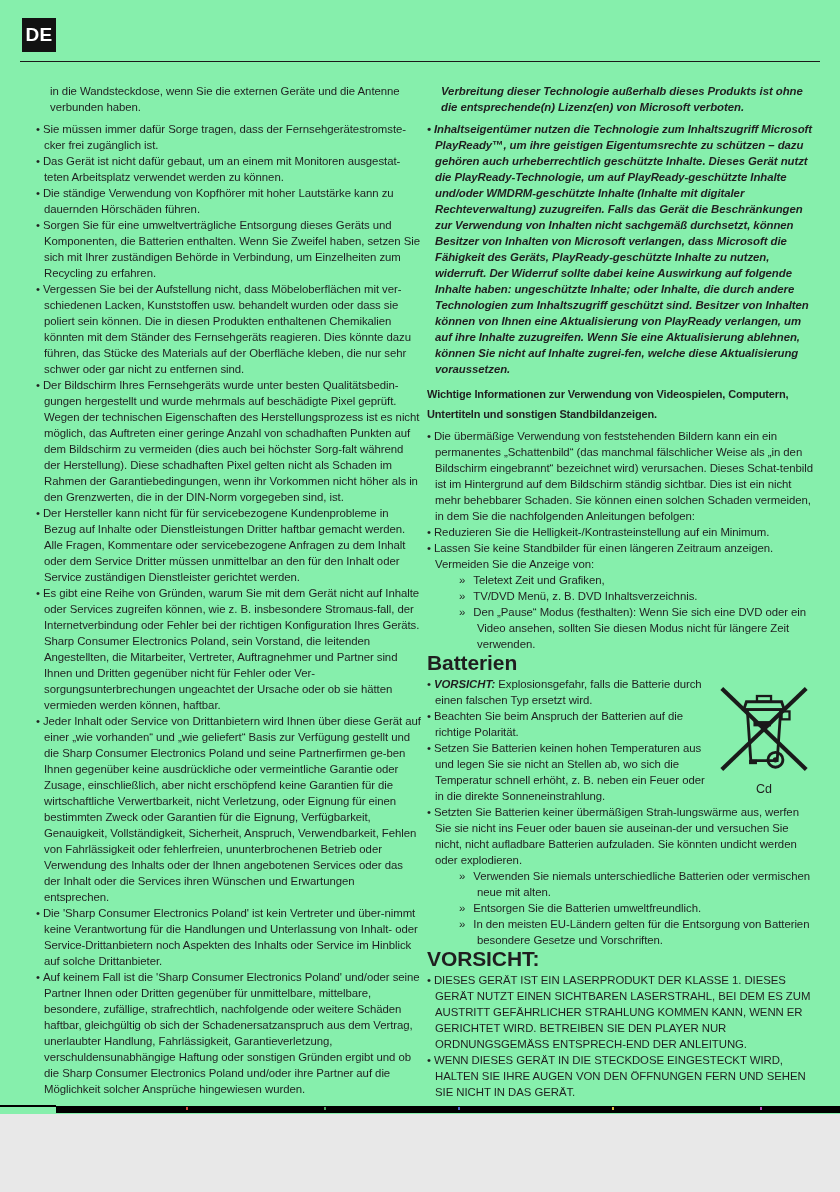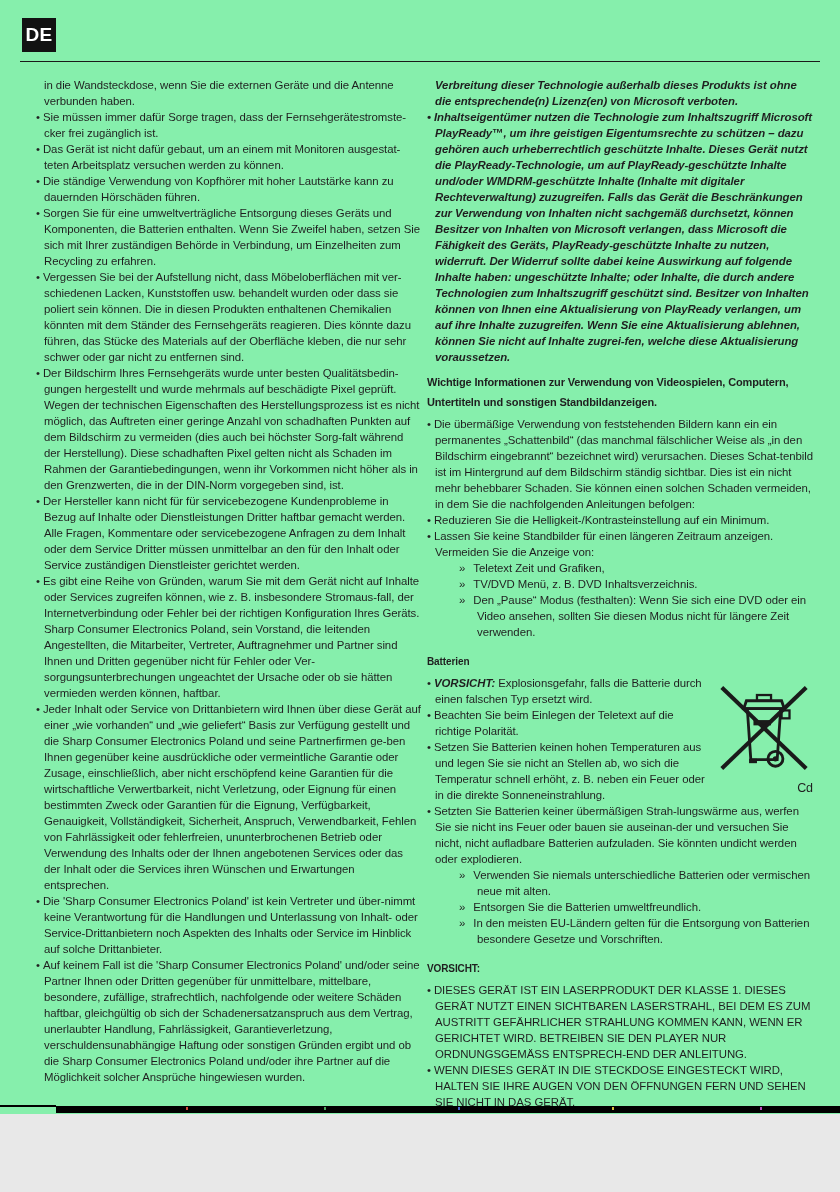--- a/index.html
+++ b/index.html
@@ -26,38 +26,38 @@
     width: 800px; height: 0;
     border-top: 1.7px solid #1a1a1a;
   }
   .content {
     position: absolute; left: 44px; top: 77px; width: 769px;
     display: flex; gap: 13px;
     font-size: 11.4px; line-height: 16px; letter-spacing: -0.06px;
     text-align: left;
   }
   .col { width: 378px; }
-  p.cont { margin: 0; }
+  p.cont { margin: 6px; }
   .bold { font-weight: 700; font-style: italic; }
   ul.blist { list-style: none; margin: 0; padding: 0; }
   li.bi { text-indent: -8px; }
   li.si { margin-left: 42px; text-indent: -18px; }
   li.bi > .mk { padding-right: 3px; }
   li.si > .mk { padding-right: 8px; }
   .h1s {
     font-weight: 700; font-size: 11px; line-height: 19.5px;
     margin: 8px 0 4px -8px; letter-spacing: -0.15px;
   }
   .h2s {
-    font-weight: 700; font-size: 10px; line-height: 19px;
-    margin: 12px 0 4px -8px; letter-spacing: -0.1px;
+    font-weight: 700; font-size: 21px; line-height: 19px;
+    margin: 1px 0 4px -8px; letter-spacing: -0.1px;
   }
   .weee { float: right; width: 98px; margin: 2px 0 2px 6px; text-align: center; }
   .weee svg { display: block; margin: 0 auto; }
-  .cd { font-size: 12.5px; margin-top: 1px; text-indent: 0; text-align: right; }
+  .cd { font-size: 12.5px; margin-top: 1px; text-indent: 0; }
   .edge-thin { position: absolute; left: 0; bottom: 7px; width: 56px; height: 2px; background: #000; }
   .edge-thick { position: absolute; left: 56px; bottom: 1px; width: 784px; height: 7px; background: #000; }
   .sp { position: absolute; bottom: 3px; width: 2px; height: 3px; }
   .sp1 { left: 130px; background: #d44a3a; }
   .sp2 { left: 268px; background: #4aa85c; }
   .sp3 { left: 402px; background: #4a62c8; }
   .sp4 { left: 556px; background: #d8c23a; }
   .sp5 { left: 704px; background: #b84ac0; }
 </style>
 </head>
@@ -67,21 +67,21 @@
 
   <div class="badge">DE</div>
   <div class="rule"></div>
 
   <div class="content">
 
     <div class="col">
       <p class="cont">in die Wandsteckdose, wenn Sie die externen Geräte und die Antenne verbunden haben.</p>
       <ul class="blist">
         <li class="bi"><span class="mk">•</span><span>Sie müssen immer dafür Sorge tragen, dass der Fernsehgerätestromste-cker frei zugänglich ist.</span></li>
-        <li class="bi"><span class="mk">•</span><span>Das Gerät ist nicht dafür gebaut, um an einem mit Monitoren ausgestat-teten Arbeitsplatz versuchen werden zu können.</span></li>
+        <li class="bi"><span class="mk">•</span><span>Das Gerät ist nicht dafür gebaut, um an einem mit Monitoren ausgestat-teten Arbeitsplatz verwendet werden zu können.</span></li>
         <li class="bi"><span class="mk">•</span><span>Die ständige Verwendung von Kopfhörer mit hoher Lautstärke kann zu dauernden Hörschäden führen.</span></li>
         <li class="bi"><span class="mk">•</span><span>Sorgen Sie für eine umweltverträgliche Entsorgung dieses Geräts und Komponenten, die Batterien enthalten. Wenn Sie Zweifel haben, setzen Sie sich mit Ihrer zuständigen Behörde in Verbindung, um Einzelheiten zum Recycling zu erfahren.</span></li>
         <li class="bi"><span class="mk">•</span><span>Vergessen Sie bei der Aufstellung nicht, dass Möbeloberflächen mit ver-schiedenen Lacken, Kunststoffen usw. behandelt wurden oder dass sie poliert sein können. Die in diesen Produkten enthaltenen Chemikalien könnten mit dem Ständer des Fernsehgeräts reagieren. Dies könnte dazu führen, das Stücke des Materials auf der Oberfläche kleben, die nur sehr schwer oder gar nicht zu entfernen sind.</span></li>
         <li class="bi"><span class="mk">•</span><span>Der Bildschirm Ihres Fernsehgeräts wurde unter besten Qualitätsbedin-gungen hergestellt und wurde mehrmals auf beschädigte Pixel geprüft. Wegen der technischen Eigenschaften des Herstellungsprozess ist es nicht möglich, das Auftreten einer geringe Anzahl von schadhaften Punkten auf dem Bildschirm zu vermeiden (dies auch bei höchster Sorg-falt während der Herstellung). Diese schadhaften Pixel gelten nicht als Schaden im Rahmen der Garantiebedingungen, wenn ihr Vorkommen nicht höher als in den Grenzwerten, die in der DIN-Norm vorgegeben sind, ist.</span></li>
         <li class="bi"><span class="mk">•</span><span>Der Hersteller kann nicht für für servicebezogene Kundenprobleme in Bezug auf Inhalte oder Dienstleistungen Dritter haftbar gemacht werden. Alle Fragen, Kommentare oder servicebezogene Anfragen zu dem Inhalt oder dem Service Dritter müssen unmittelbar an den für den Inhalt oder Service zuständigen Dienstleister gerichtet werden.</span></li>
         <li class="bi"><span class="mk">•</span><span>Es gibt eine Reihe von Gründen, warum Sie mit dem Gerät nicht auf Inhalte oder Services zugreifen können, wie z. B. insbesondere Stromaus-fall, der Internetverbindung oder Fehler bei der richtigen Konfiguration Ihres Geräts. Sharp Consumer Electronics Poland, sein Vorstand, die leitenden Angestellten, die Mitarbeiter, Vertreter, Auftragnehmer und Partner sind Ihnen und Dritten gegenüber nicht für Fehler oder Ver-sorgungsunterbrechungen ungeachtet der Ursache oder ob sie hätten vermieden werden können, haftbar.</span></li>
         <li class="bi"><span class="mk">•</span><span>Jeder Inhalt oder Service von Drittanbietern wird Ihnen über diese Gerät auf einer „wie vorhanden“ und „wie geliefert“ Basis zur Verfügung gestellt und die Sharp Consumer Electronics Poland und seine Partnerfirmen ge-ben Ihnen gegenüber keine ausdrückliche oder vermeintliche Garantie oder Zusage, einschließlich, aber nicht erschöpfend keine Garantien für die wirtschaftliche Verwertbarkeit, nicht Verletzung, oder Eignung für einen bestimmten Zweck oder Garantien für die Eignung, Verfügbarkeit, Genauigkeit, Vollständigkeit, Sicherheit, Anspruch, Verwendbarkeit, Fehlen von Fahrlässigkeit oder fehlerfreien, ununterbrochenen Betrieb oder Verwendung des Inhalts oder der Ihnen angebotenen Services oder das der Inhalt oder die Services ihren Wünschen und Erwartungen entsprechen.</span></li>
         <li class="bi"><span class="mk">•</span><span>Die 'Sharp Consumer Electronics Poland' ist kein Vertreter und über-nimmt keine Verantwortung für die Handlungen und Unterlassung von Inhalt- oder Service-Drittanbietern noch Aspekten des Inhalts oder Service im Hinblick auf solche Drittanbieter.</span></li>
         <li class="bi"><span class="mk">•</span><span>Auf keinem Fall ist die 'Sharp Consumer Electronics Poland' und/oder seine Partner Ihnen oder Dritten gegenüber für unmittelbare, mittelbare, besondere, zufällige, strafrechtlich, nachfolgende oder weitere Schäden haftbar, gleichgültig ob sich der Schadenersatzanspruch aus dem Vertrag, unerlaubter Handlung, Fahrlässigkeit, Garantieverletzung, verschuldensunabhängige Haftung oder sonstigen Gründen ergibt und ob die Sharp Consumer Electronics Poland und/oder ihre Partner auf die Möglichkeit solcher Ansprüche hingewiesen wurden.</span></li>
       </ul>
@@ -117,21 +117,21 @@
               <circle cx="63" cy="93" r="3" fill="#1a1a1a" stroke-width="0"></circle>
               <rect x="33" y="93" width="9" height="5" fill="#1a1a1a" stroke-width="0"></rect>
               <line x1="2" y1="12" x2="98" y2="104" stroke-width="4.6"></line>
               <line x1="98" y1="12" x2="2" y2="104" stroke-width="4.6"></line>
             </g>
           </svg>
           <div class="cd">Cd</div>
         </div>
         <ul class="blist">
           <li class="bi"><span class="mk">•</span><span class="bold">VORSICHT:</span> <span>Explosionsgefahr, falls die Batterie durch einen falschen Typ ersetzt wird.</span></li>
-          <li class="bi"><span class="mk">•</span><span>Beachten Sie beim Einlegen der Teletext auf die richtige Polarität.</span></li>
+          <li class="bi"><span class="mk">•</span><span>Beachten Sie beim Anspruch der Batterien auf die richtige Polarität.</span></li>
           <li class="bi"><span class="mk">•</span><span>Setzen Sie Batterien keinen hohen Temperaturen aus und legen Sie sie nicht an Stellen ab, wo sich die Temperatur schnell erhöht, z. B. neben ein Feuer oder in die direkte Sonneneinstrahlung.</span></li>
           <li class="bi"><span class="mk">•</span><span>Setzten Sie Batterien keiner übermäßigen Strah-lungswärme aus, werfen Sie sie nicht ins Feuer oder bauen sie auseinan-der und versuchen Sie nicht, nicht aufladbare Batterien aufzuladen. Sie könnten undicht werden oder explodieren.</span></li>
           <li class="si"><span class="mk">»</span><span>Verwenden Sie niemals unterschiedliche Batterien oder vermischen neue mit alten.</span></li>
           <li class="si"><span class="mk">»</span><span>Entsorgen Sie die Batterien umweltfreundlich.</span></li>
           <li class="si"><span class="mk">»</span><span>In den meisten EU-Ländern gelten für die Entsorgung von Batterien besondere Gesetze und Vorschriften.</span></li>
         </ul>
       </div>
 
       <div class="h2s">VORSICHT:</div>
       <ul class="blist">

